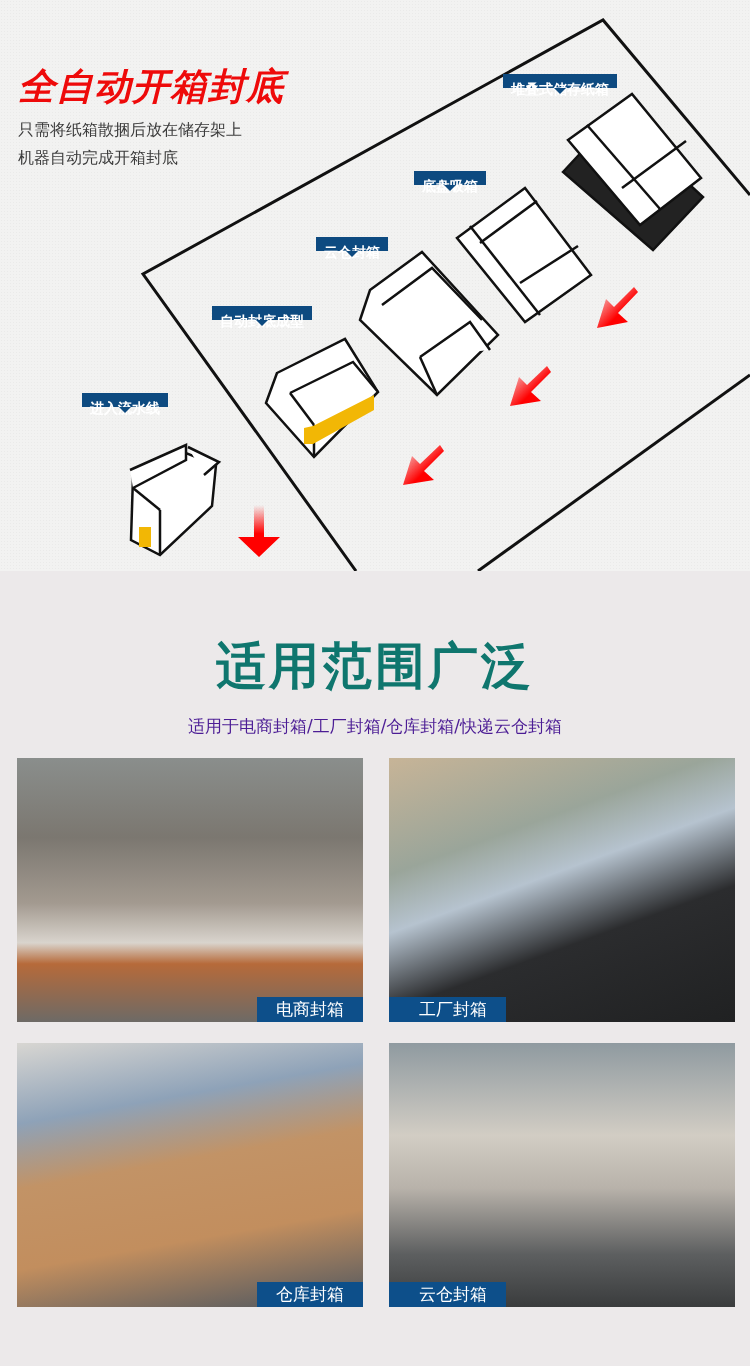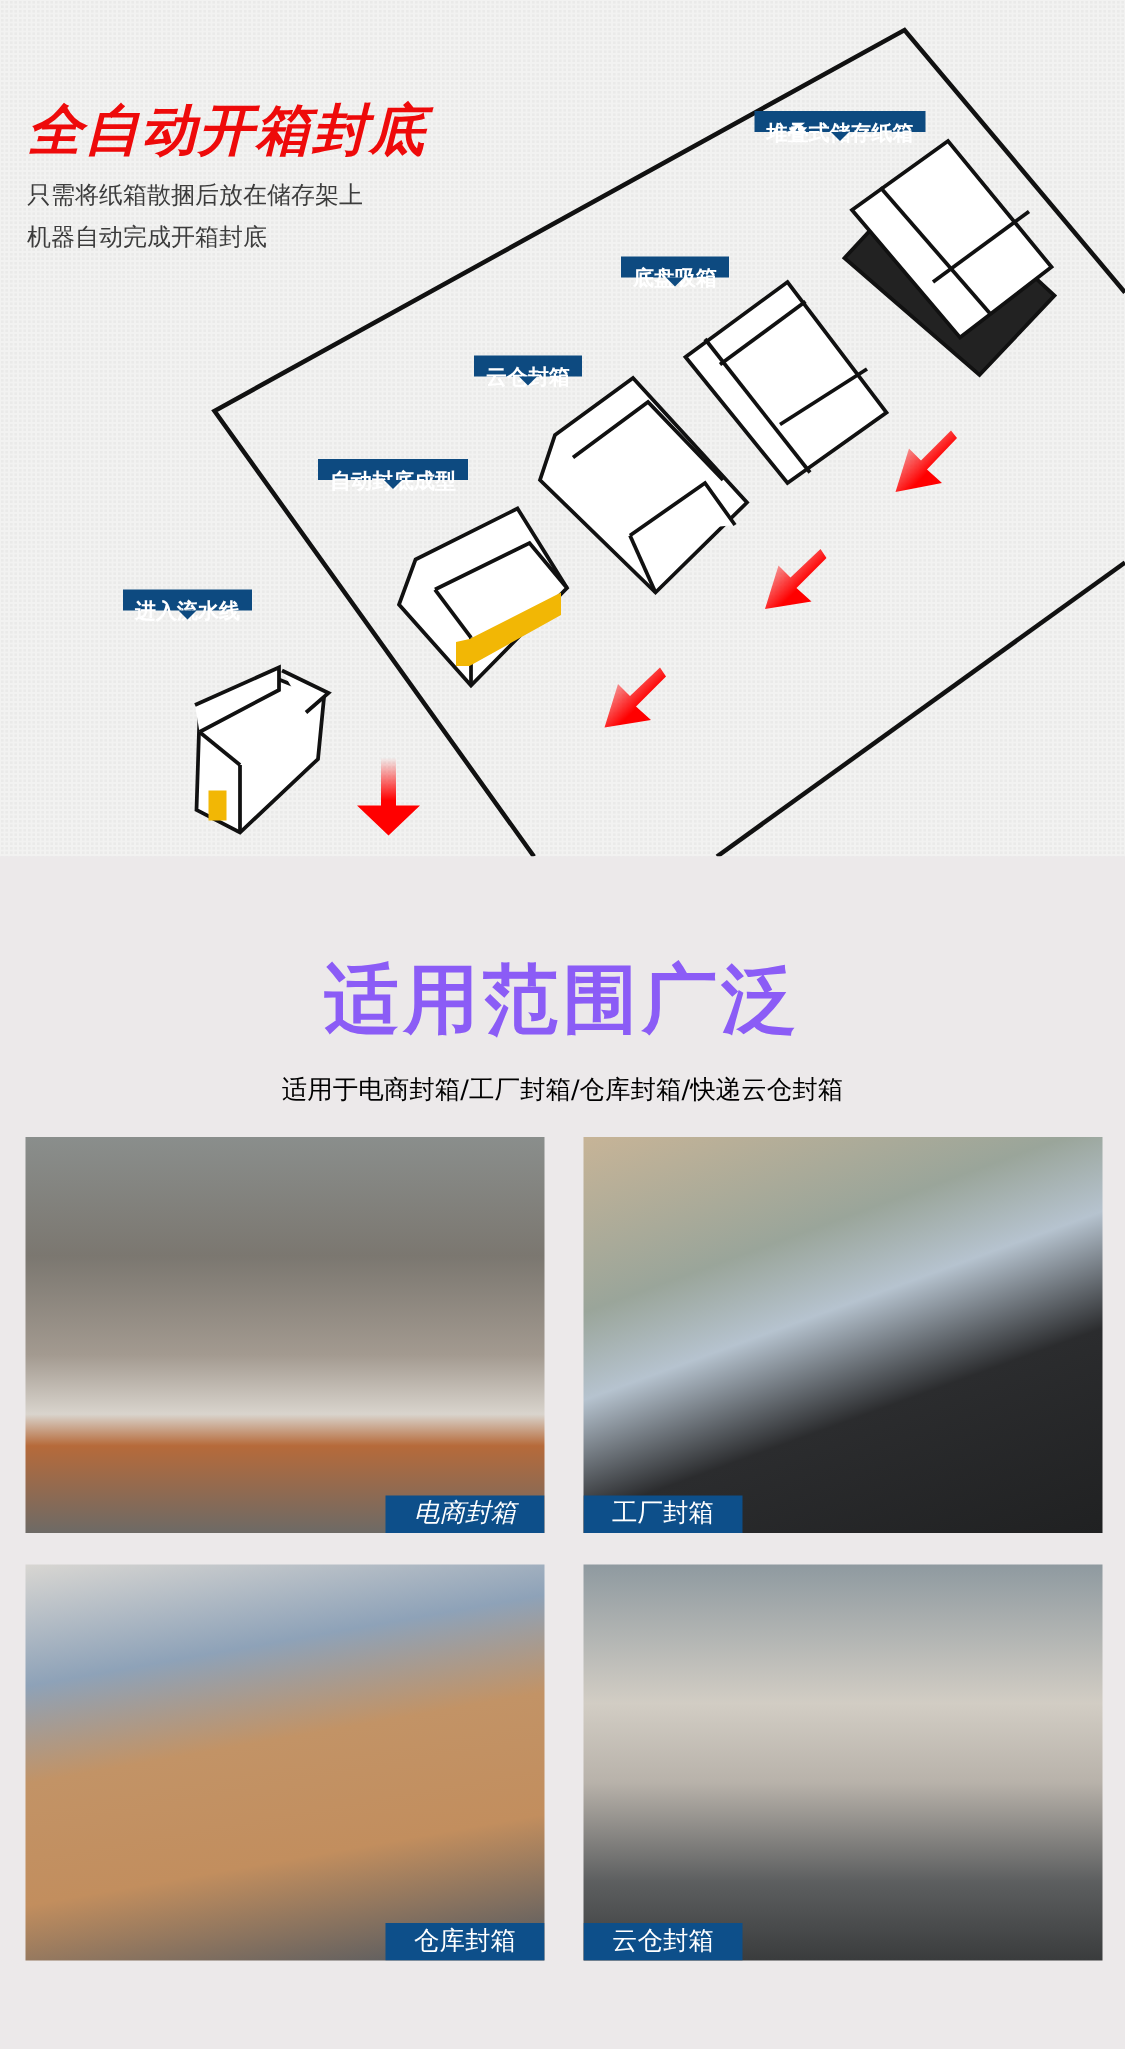--- a/index.html
+++ b/index.html
@@ -5,25 +5,25 @@
   html, body { margin: 0; padding: 0; }
   body { width: 750px; height: 1366px; overflow: hidden; font-family: "DejaVu Sans", sans-serif; background: #ece9ea; }
   .top { position: absolute; left: 0; top: 0; width: 750px; height: 571px; background: #f2f2f1; overflow: hidden;
          background-image: radial-gradient(rgba(0,0,0,0.03) 1px, transparent 1px); background-size: 3px 3px; }
   .title { position: absolute; left: 18px; top: 62px; font-size: 37px; font-weight: bold; color: #ee0a0a; letter-spacing: 1px; white-space: nowrap; font-style: italic; }
   .sub { position: absolute; left: 18px; font-size: 16px; color: #3c3c3c; white-space: nowrap; }
   .diagram { position: absolute; left: 0; top: 0; }
   .tag { position: absolute; height: 14px; background: #0d4a80; color: #fff; font-size: 14px; font-weight: bold; line-height: 30px; padding: 0 8px; white-space: nowrap; }
   .tag::after { content: ""; position: absolute; left: 50%; bottom: -6px; margin-left: -6px; border-left: 6px solid transparent; border-right: 6px solid transparent; border-top: 6px solid #0d4a80; }
   .bottom { position: absolute; left: 0; top: 571px; width: 750px; height: 795px; background: #ece9ea; }
-  .h2 { position: absolute; left: 0; width: 750px; top: 62px; text-align: center; font-size: 50px; font-weight: bold; color: #8b5cf6; letter-spacing: 3px; }
-  .h2sub { position: absolute; left: 0; width: 750px; top: 144px; text-align: center; font-size: 17px; color: #000000; }
+  .h2 { position: absolute; left: 0; width: 750px; top: 62px; text-align: center; font-size: 50px; font-weight: bold; color: #0f766e; letter-spacing: 3px; }
+  .h2sub { position: absolute; left: 0; width: 750px; top: 144px; text-align: center; font-size: 17px; color: #4c1d95; }
   .photo { position: absolute; width: 346px; height: 264px; overflow: hidden; }
   .cap { position: absolute; bottom: 0; width: 106px; height: 25px; background: #0d4f8a; color: #fff; font-size: 17px; line-height: 25px; text-align: center; }
-  .cap.r { right: 0; } .cap.l { left: 0; }
+  .cap.r { right: 0; } .cap.l { left: 0; padding-left: 11px; }
 </style>
 </head>
 <body>
 
 <div class="top">
   <svg class="diagram" width="750" height="571">
     <defs>
       <linearGradient id="ga" x1="0" y1="0" x2="1" y2="1">
         <stop offset="0" stop-color="#ff0000" stop-opacity="0"></stop>
         <stop offset="0.6" stop-color="#ff0000"></stop>
@@ -93,21 +93,21 @@
   <div class="tag" style="left:212px; top:306px">自动封底成型</div>
   <div class="tag" style="left:316px; top:237px">云仓封箱</div>
   <div class="tag" style="left:414px; top:171px">底盘吸箱</div>
   <div class="tag" style="left:503px; top:74px">堆叠式储存纸箱</div>
 </div>
 
 <div class="bottom">
   <div class="h2">适用范围广泛</div>
   <div class="h2sub">适用于电商封箱/工厂封箱/仓库封箱/快递云仓封箱</div>
 
-  <div class="photo" style="left:17px; top:187px; background: linear-gradient(180deg,#8a8e8c 0%,#7b7770 30%,#a39a90 55%,#d9d4cd 70%,#b66a3a 78%,#6d6a66 100%); font-style: italic;">
+  <div class="photo" style="left:17px; top:187px; background: linear-gradient(180deg,#8a8e8c 0%,#7b7770 30%,#a39a90 55%,#d9d4cd 70%,#b66a3a 78%,#6d6a66 100%);">
     <div class="cap r">电商封箱</div>
   </div>
   <div class="photo" style="left:389px; top:187px; background: linear-gradient(160deg,#c7b497 0%,#9aa59a 30%,#b6c3cf 45%,#2b2c2e 65%,#202122 100%);">
     <div class="cap l">工厂封箱</div>
   </div>
   <div class="photo" style="left:17px; top:472px; background: linear-gradient(170deg,#d8d6d2 0%,#8ea2b8 25%,#c29366 45%,#c28e5e 70%,#4d5660 100%);">
     <div class="cap r">仓库封箱</div>
   </div>
   <div class="photo" style="left:389px; top:472px; background: linear-gradient(180deg,#8f9aa0 0%,#d2cdc4 35%,#b8b2aa 55%,#5d5f60 80%,#3a3c3d 100%);">
     <div class="cap l">云仓封箱</div>

